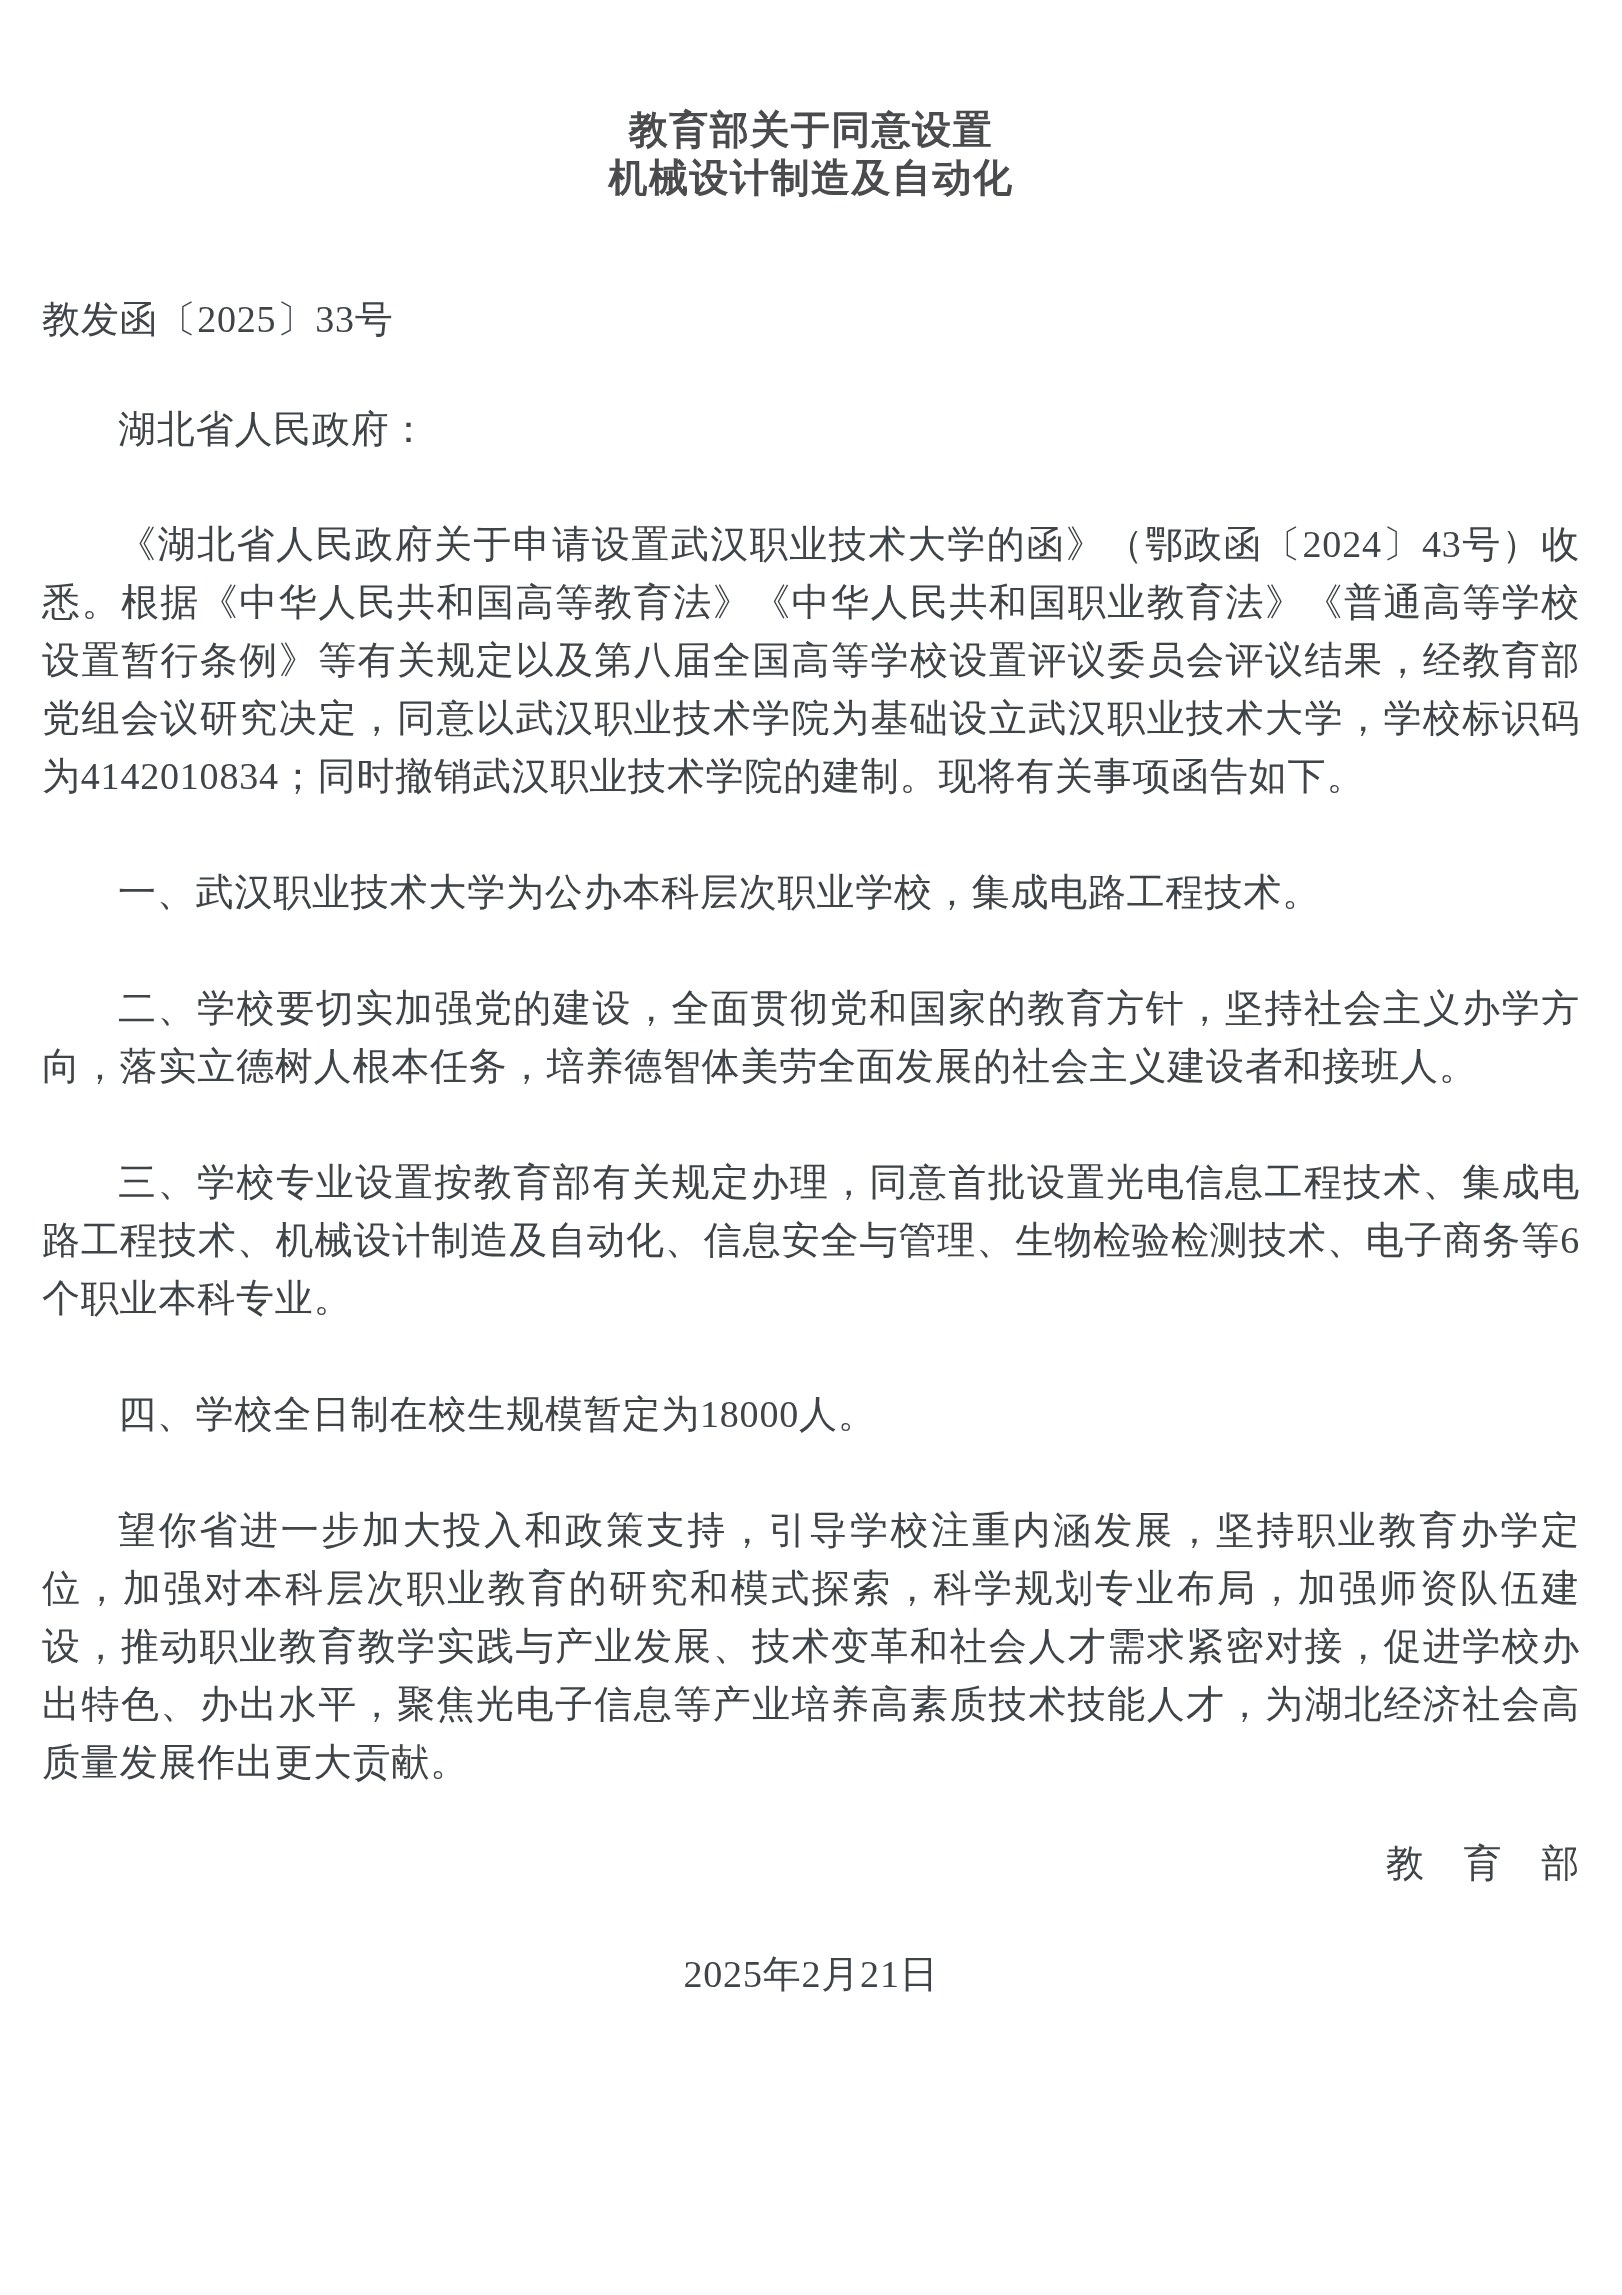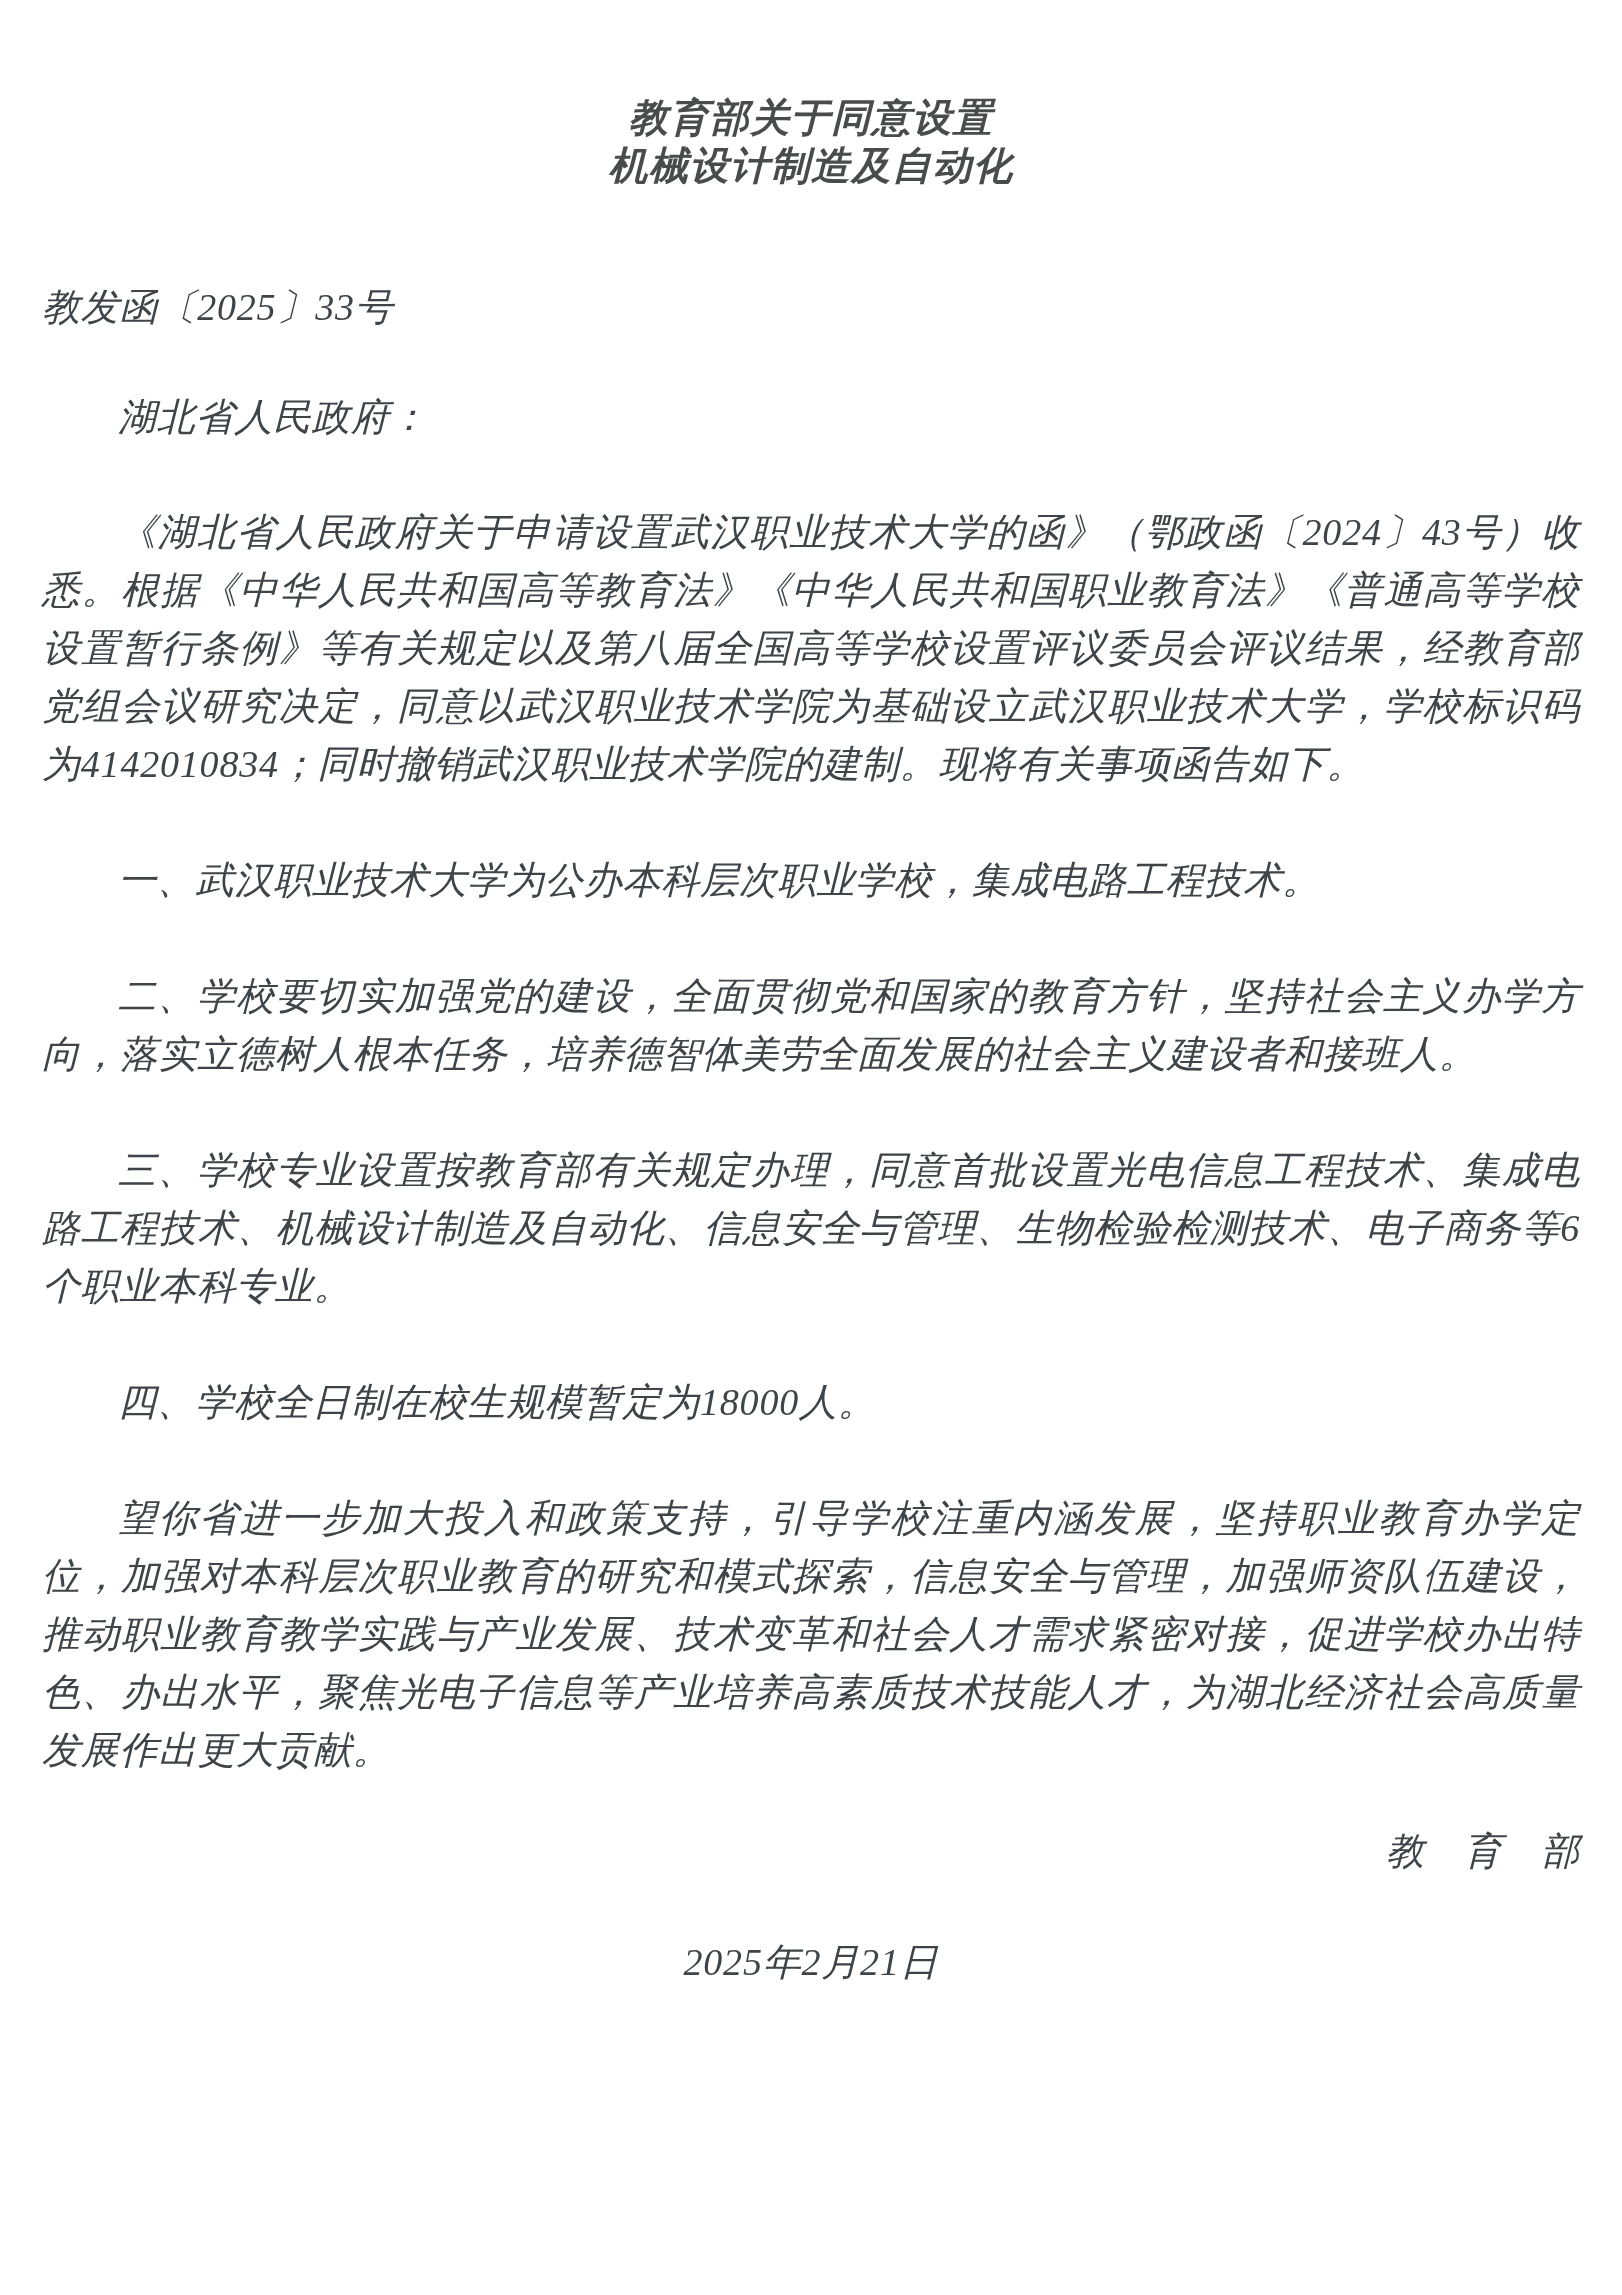--- a/index.html
+++ b/index.html
@@ -11,23 +11,22 @@
     width: 1622px;
     height: 2295px;
     font-family: "Liberation Serif", "DejaVu Serif", serif;
     color: #3f4448;
     overflow: hidden;
   }
   .page {
     box-sizing: border-box;
     width: 1622px;
     height: 2295px;
-    padding: 0 42px;
+    padding: 12px 42px;
     background: #ffffff;
-    font-style: italic;
   }
   .doc-title {
     margin: 0;
     padding-top: 94px;
     text-align: center;
     font-size: 39px;
     line-height: 48px;
     font-weight: bold;
     color: #4a4b4d;
     letter-spacing: 1.5px;
@@ -85,20 +84,20 @@
   <div class="body-text para para-1">《湖北省人民政府关于申请设置武汉职业技术大学的函》（鄂政函〔2024〕43号）收悉。根据《中华人民共和国高等教育法》《中华人民共和国职业教育法》《普通高等学校设置暂行条例》等有关规定以及第八届全国高等学校设置评议委员会评议结果，经教育部党组会议研究决定，同意以武汉职业技术学院为基础设立武汉职业技术大学，学校标识码为4142010834；同时撤销武汉职业技术学院的建制。现将有关事项函告如下。</div>
 
   <div class="body-text para para-2">一、武汉职业技术大学为公办本科层次职业学校，集成电路工程技术。</div>
 
   <div class="body-text para para-3">二、学校要切实加强党的建设，全面贯彻党和国家的教育方针，坚持社会主义办学方向，落实立德树人根本任务，培养德智体美劳全面发展的社会主义建设者和接班人。</div>
 
   <div class="body-text para para-4">三、学校专业设置按教育部有关规定办理，同意首批设置光电信息工程技术、集成电路工程技术、机械设计制造及自动化、信息安全与管理、生物检验检测技术、电子商务等6个职业本科专业。</div>
 
   <div class="body-text para para-5">四、学校全日制在校生规模暂定为18000人。</div>
 
-  <div class="body-text para para-6">望你省进一步加大投入和政策支持，引导学校注重内涵发展，坚持职业教育办学定位，加强对本科层次职业教育的研究和模式探索，信息安全与管理，加强师资队伍建设，推动职业教育教学实践与产业发展、技术变革和社会人才需求紧密对接，促进学校办出特色、办出水平，聚焦光电子信息等产业培养高素质技术技能人才，为湖北经济社会高质量发展作出更大贡献。</div>
+  <div class="body-text para para-6">望你省进一步加大投入和政策支持，引导学校注重内涵发展，坚持职业教育办学定位，加强对本科层次职业教育的研究和模式探索，科学规划专业布局，加强师资队伍建设，推动职业教育教学实践与产业发展、技术变革和社会人才需求紧密对接，促进学校办出特色、办出水平，聚焦光电子信息等产业培养高素质技术技能人才，为湖北经济社会高质量发展作出更大贡献。</div>
 
   <div class="body-text signature">教　育　部</div>
 
   <div class="body-text doc-date">2025年2月21日</div>
 
 </div>
 
 
 </body></html>

